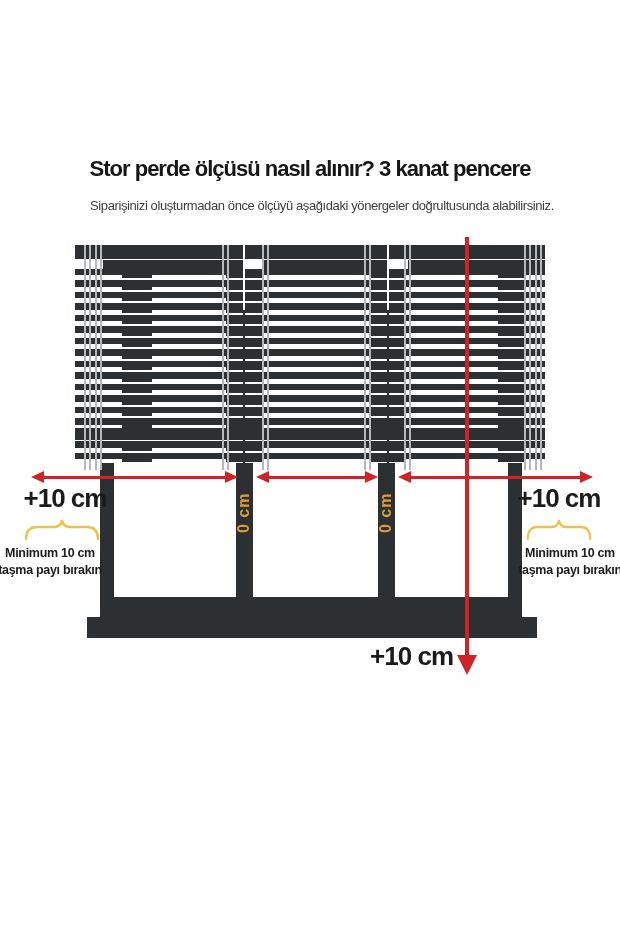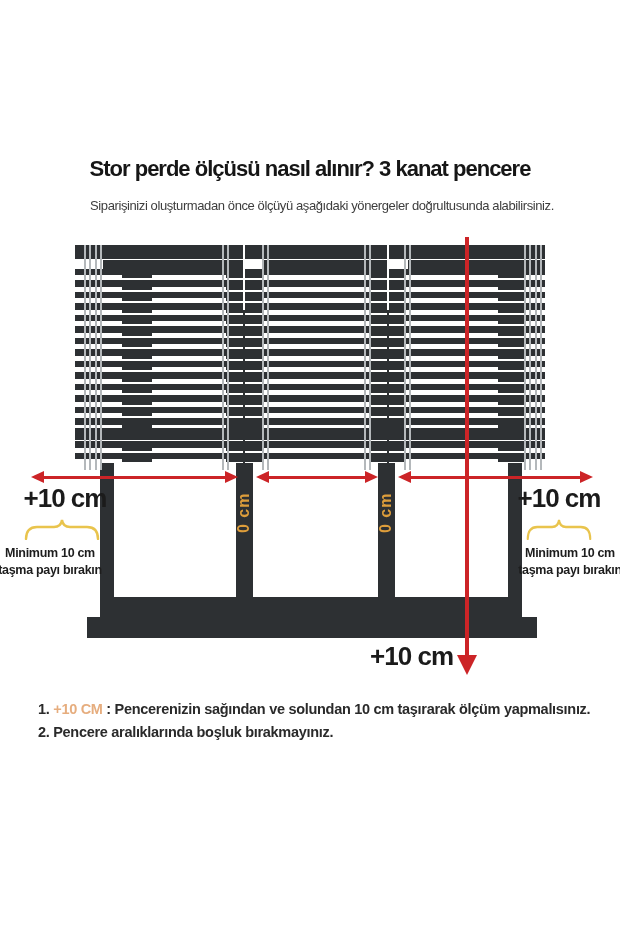--- a/index.html
+++ b/index.html
@@ -136,20 +136,14 @@
 
   <div class="note" style="left:-5px; top:545px;">
     <span style="display:block;">Minimum 10 cm</span>
     <span style="display:block;">taşma payı bırakın</span>
   </div>
   <div class="note" style="left:515px; top:545px;">
     <span style="display:block;">Minimum 10 cm</span>
     <span style="display:block;">taşma payı bırakın</span>
   </div>
 
-  <div class="foot">
-    <div>
-      <span>1. </span><span class="hl">+10 CM</span><span> : Pencerenizin sağından ve solundan 10 cm taşırarak ölçüm yapmalısınız.</span>
-    </div>
-    <div>2. Pencere aralıklarında boşluk bırakmayınız.</div>
-  </div>
 
 </div>
 
 </body></html>

